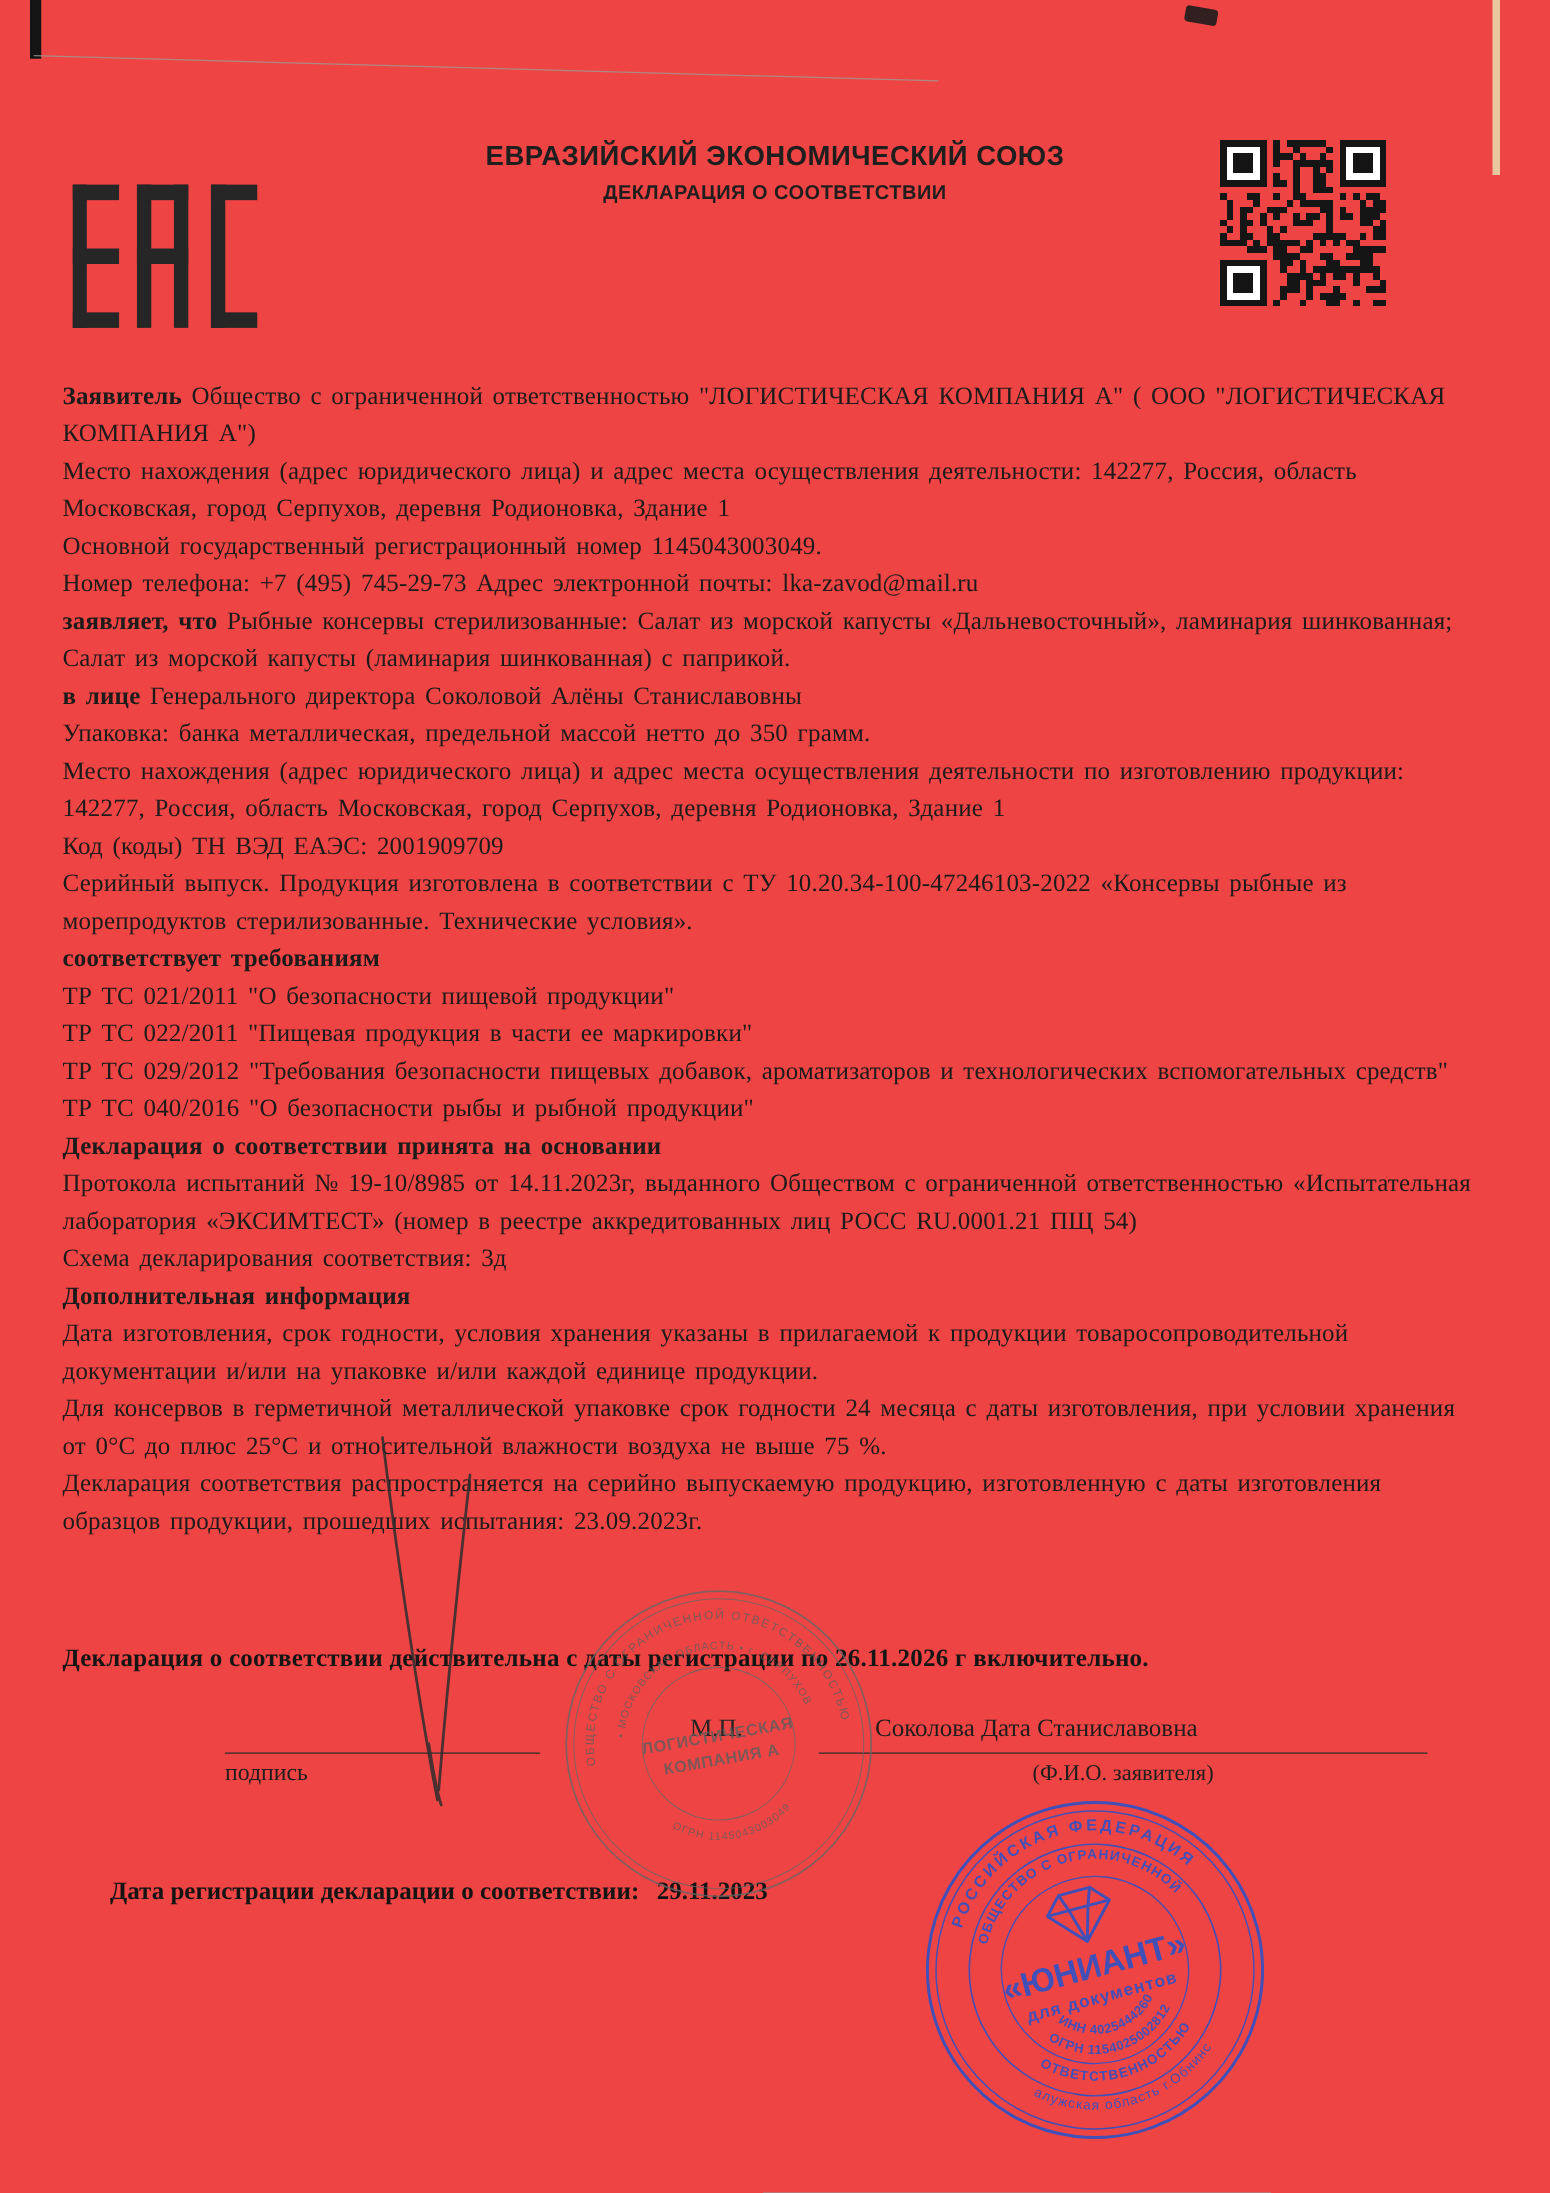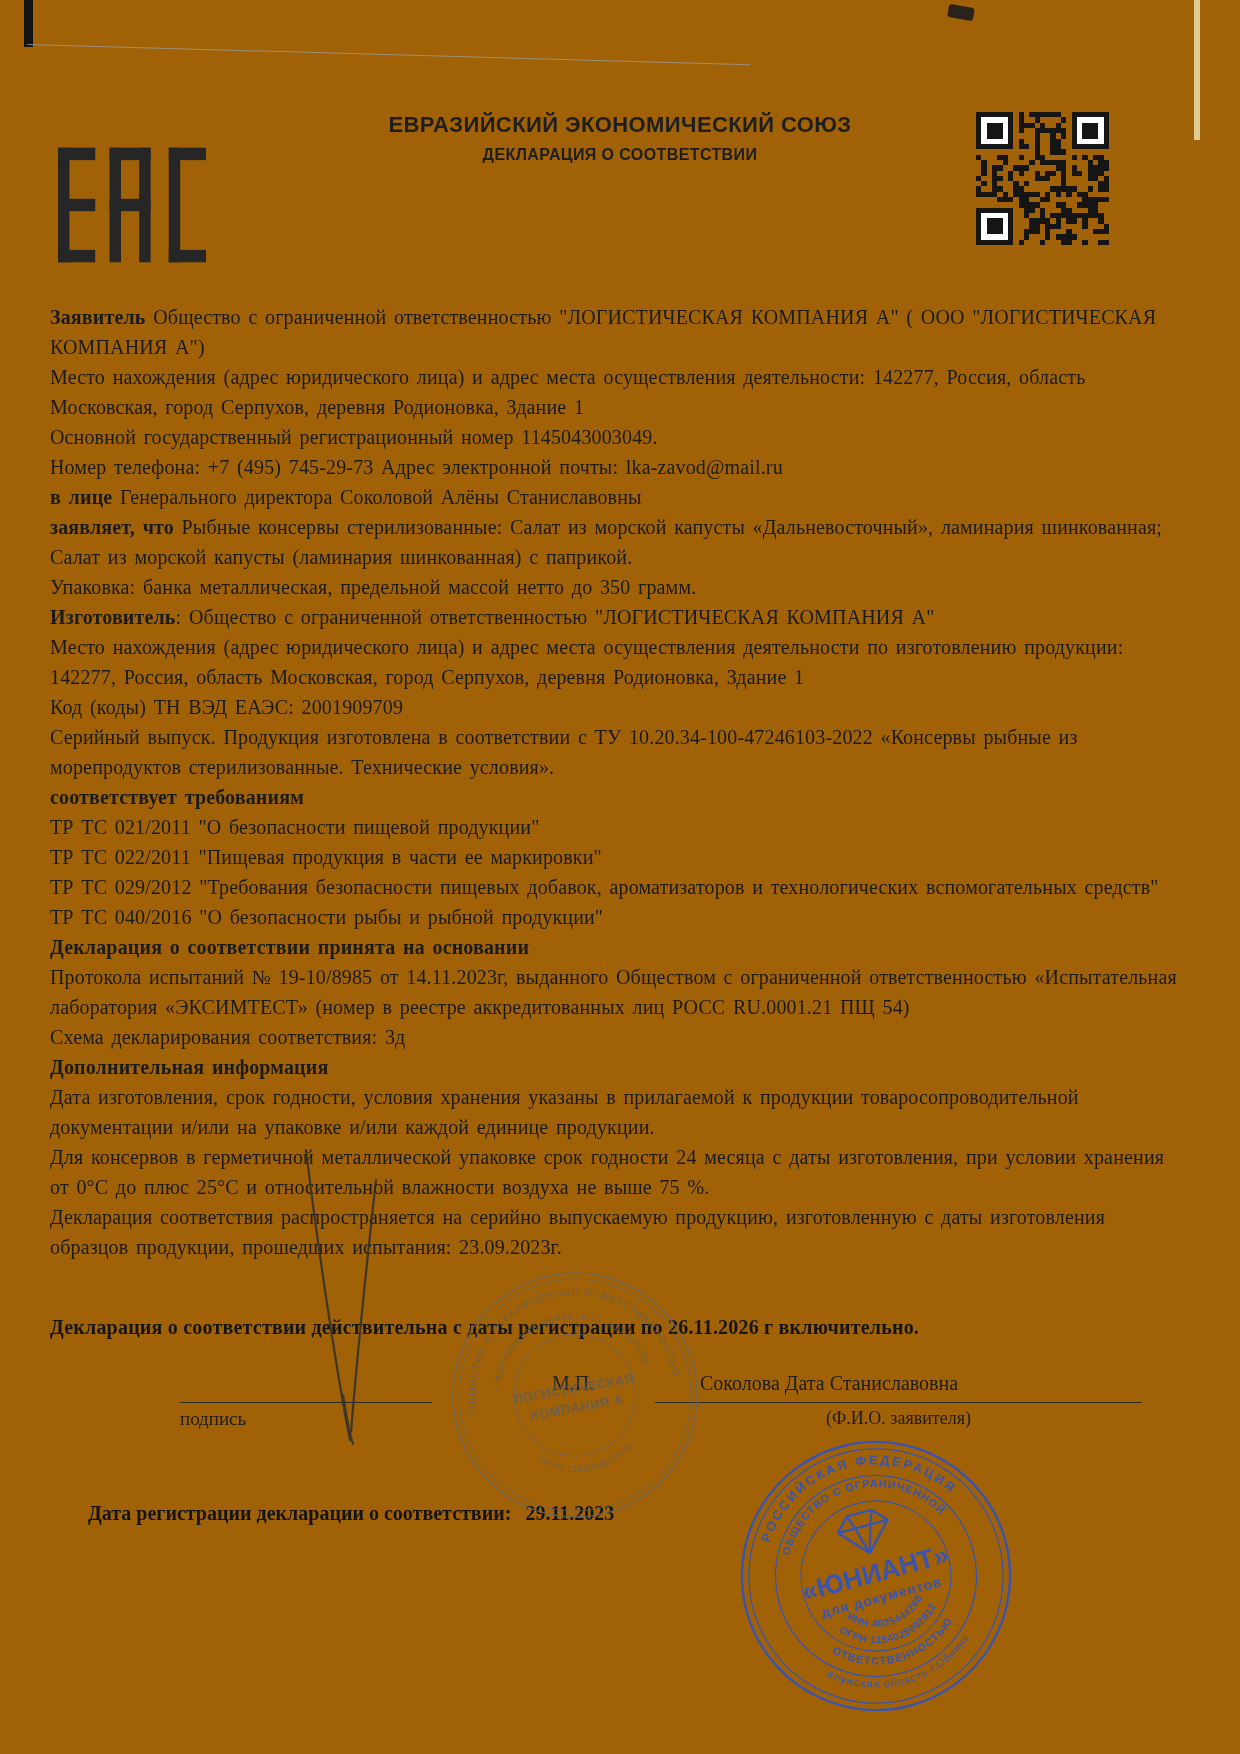--- a/index.html
+++ b/index.html
@@ -1,16 +1,16 @@
 <!DOCTYPE html>
 <html lang="ru"><head>
 <meta charset="utf-8">
 <style>
   html,body{margin:0;padding:0;background:#9a9a9a;}
-  #page{position:relative;width:1240px;height:1754px;background:#a16207;margin:0 auto;
+  #page{position:relative;width:1240px;height:1754px;background:#ef4444;margin:0 auto;
         overflow:hidden;font-family:"Liberation Serif",serif;color:#1c1c1c;}
 
   
   .corner-bar{position:absolute;left:24px;top:0;width:9px;height:47px;background:#141414;}
   .scan-line{position:absolute;left:27px;top:44px;width:724px;height:1.4px;background:#9b9b93;
              transform:rotate(1.6deg);transform-origin:left top;opacity:.8;}
   .tr-mark{position:absolute;left:948px;top:6px;width:26px;height:13px;background:#1d1d1d;
            border-radius:3px;transform:rotate(10deg);opacity:.9;}
   .edge-strip{position:absolute;left:1194px;top:0;width:6px;height:140px;background:#e9dfae;opacity:.85;}
 
@@ -312,24 +312,23 @@
         <rect x="0" y="18" width="7" height="7" fill="#151515"></rect>
         <rect x="1" y="19" width="5" height="5" fill="#fff"></rect>
         <rect x="2" y="20" width="3" height="3" fill="#151515"></rect>
       </svg></div>
 
   <div id="bodytext">
     <p class="bp"><b>Заявитель</b><span> Общество с ограниченной ответственностью "ЛОГИСТИЧЕСКАЯ КОМПАНИЯ А" ( ООО "ЛОГИСТИЧЕСКАЯ КОМПАНИЯ А")</span></p>
     <p class="bp"><b></b><span>Место нахождения (адрес юридического лица) и адрес места осуществления деятельности: 142277, Россия, область Московская, город Серпухов, деревня Родионовка, Здание 1</span></p>
     <p class="bp"><b></b><span>Основной государственный регистрационный номер 1145043003049.</span></p>
     <p class="bp"><b></b><span>Номер телефона: +7 (495) 745-29-73 Адрес электронной почты: lka-zavod@mail.ru</span></p>
+    <p class="bp"><b>заявляет, что</b><span> Рыбные консервы стерилизованные: Салат из морской капусты «Дальневосточный», ламинария шинкованная; Салат из морской капусты (ламинария шинкованная) с паприкой.</span></p>
     <p class="bp"><b>в лице</b><span> Генерального директора Соколовой Алёны Станиславовны</span></p>
-    <p class="bp"><b>заявляет, что</b><span> Рыбные консервы стерилизованные: Салат из морской капусты «Дальневосточный», ламинария шинкованная; Салат из морской капусты (ламинария шинкованная) с паприкой.</span></p>
     <p class="bp"><b></b><span>Упаковка: банка металлическая, предельной массой нетто до 350 грамм.</span></p>
-    <p class="bp"><b>Изготовитель</b><span>: Общество с ограниченной ответственностью "ЛОГИСТИЧЕСКАЯ КОМПАНИЯ А"</span></p>
     <p class="bp"><b></b><span>Место нахождения (адрес юридического лица) и адрес места осуществления деятельности по изготовлению продукции: 142277, Россия, область Московская, город Серпухов, деревня Родионовка, Здание 1</span></p>
     <p class="bp"><b></b><span>Код (коды) ТН ВЭД ЕАЭС:  2001909709</span></p>
     <p class="bp"><b></b><span>Серийный выпуск. Продукция изготовлена в соответствии с ТУ 10.20.34-100-47246103-2022 «Консервы рыбные из морепродуктов стерилизованные. Технические условия».</span></p>
     <p class="bp"><b>соответствует требованиям</b><span></span></p>
     <p class="bp"><b></b><span>ТР ТС 021/2011 "О безопасности пищевой продукции"</span></p>
     <p class="bp"><b></b><span>ТР ТС 022/2011 "Пищевая продукция в части ее маркировки"</span></p>
     <p class="bp"><b></b><span>ТР ТС 029/2012 "Требования безопасности пищевых добавок, ароматизаторов и технологических вспомогательных средств"</span></p>
     <p class="bp"><b></b><span>ТР ТС 040/2016 "О безопасности рыбы и рыбной продукции"</span></p>
     <p class="bp"><b>Декларация о соответствии принята на основании</b><span></span></p>
     <p class="bp"><b></b><span>Протокола испытаний №  19-10/8985 от 14.11.2023г, выданного Обществом с ограниченной ответственностью «Испытательная лаборатория «ЭКСИМТЕСТ» (номер в реестре аккредитованных лиц  РОСС RU.0001.21 ПЩ 54)</span></p>

